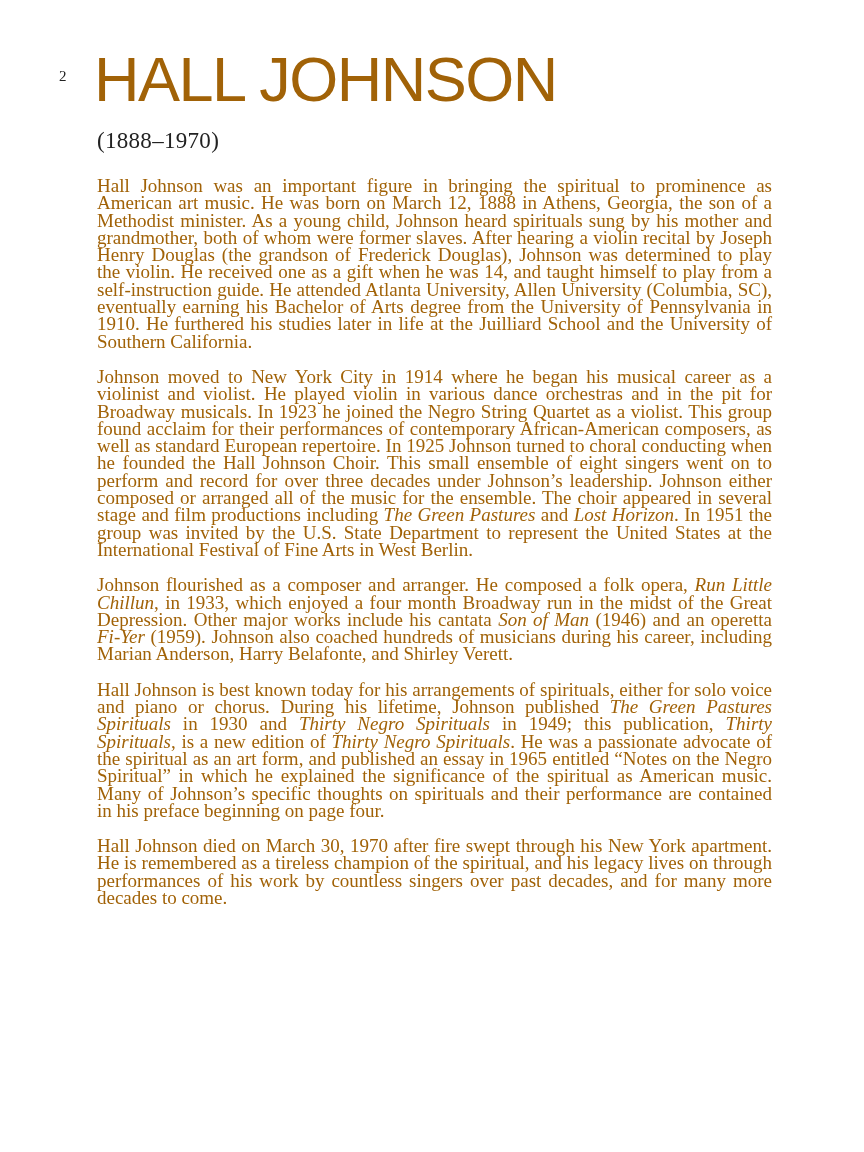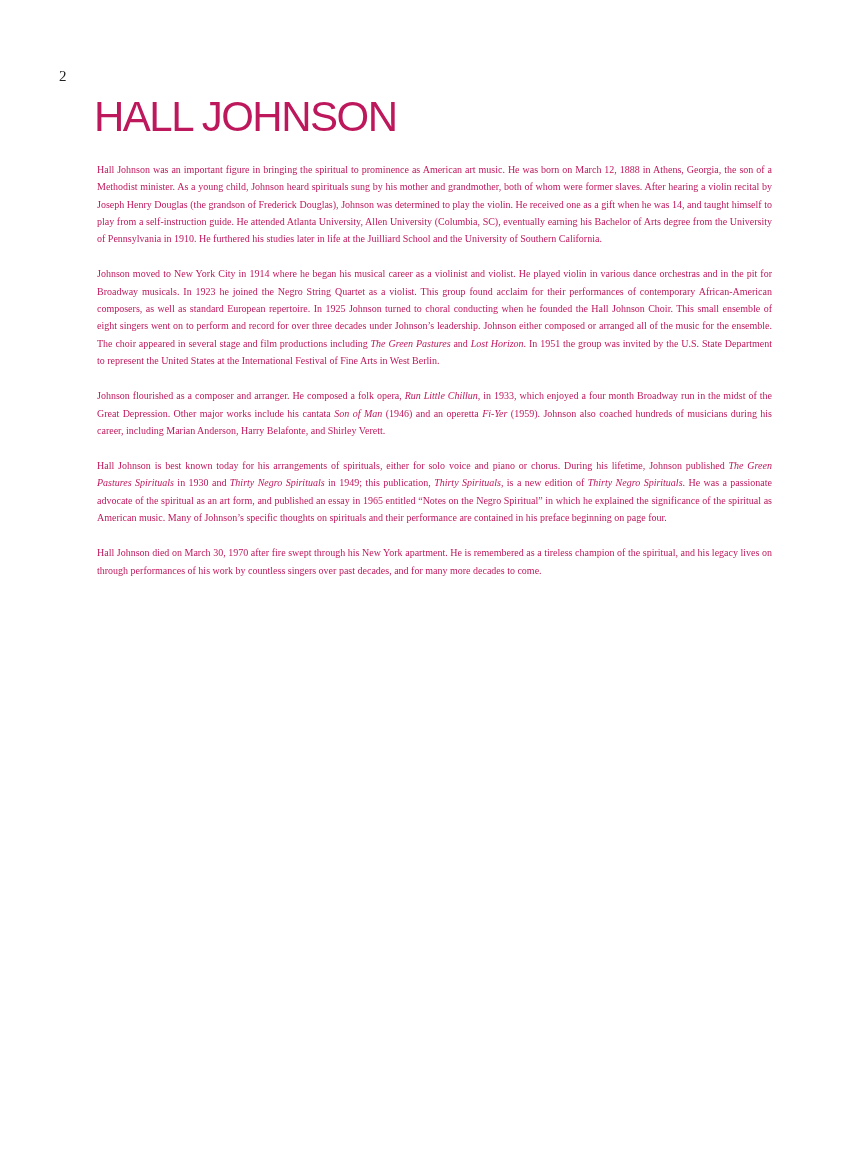--- a/index.html
+++ b/index.html
@@ -19,55 +19,56 @@
     font-size: 15px;
     color: #222222;
   }
   .content {
     position: absolute;
     left: 97px;
     top: 0;
     width: 675px;
   }
   .title {
-    margin: 96px 0 0 -3px;
+    margin: 48px 0 0 -3px;
     font-family: "Liberation Sans", sans-serif;
     font-weight: 400;
-    font-size: 42px;
+    font-size: 63px;
     line-height: 1.0;
     letter-spacing: -1.5px;
-    color: #be185d;
+    color: #a16207;
     white-space: nowrap;
   }
   .dates {
     margin-top: 17px;
     font-size: 23px;
     letter-spacing: 0.3px;
     color: #222222;
   }
   .body { margin-top: 23px; }
   .body p {
     margin: 0 0 18px 0;
-    font-size: 10px;
+    font-size: 19px;
     line-height: 17.3px;
     text-align: justify;
     text-justify: inter-word;
     hyphens: none;
-    color: #be185d;
+    color: #a16207;
   }
 </style>
 </head>
 <body>
 
 <div class="sheet">
   <div class="page-number">2</div>
 
   <div class="content">
     <h1 class="title">HALL JOHNSON</h1>
 
+    <div class="dates">(1888–1970)</div>
 
     <div class="body">
       <p><span>Hall Johnson was an important figure in bringing the spiritual to prominence as American art music. He was born on March 12, 1888 in Athens, Georgia, the son of a Methodist minister. As a young child, Johnson heard spirituals sung by his mother and grandmother, both of whom were former slaves. After hearing a violin recital by Joseph Henry Douglas (the grandson of Frederick Douglas), Johnson was determined to play the violin. He received one as a gift when he was 14, and taught himself to play from a self-instruction guide. He attended Atlanta University, Allen University (Columbia, SC), eventually earning his Bachelor of Arts degree from the University of Pennsylvania in 1910. He furthered his studies later in life at the Juilliard School and the University of Southern California.</span></p>
       <p><span>Johnson moved to New York City in 1914 where he began his musical career as a violinist and violist. He played violin in various dance orchestras and in the pit for Broadway musicals. In 1923 he joined the Negro String Quartet as a violist. This group found acclaim for their performances of contemporary African-American composers, as well as standard European repertoire. In 1925 Johnson turned to choral conducting when he founded the Hall Johnson Choir. This small ensemble of eight singers went on to perform and record for over three decades under Johnson’s leadership. Johnson either composed or arranged all of the music for the ensemble. The choir appeared in several stage and film productions including </span><i>The Green Pastures</i><span> and </span><i>Lost Horizon</i><span>. In 1951 the group was invited by the U.S. State Department to represent the United States at the International Festival of Fine Arts in West Berlin.</span></p>
       <p><span>Johnson flourished as a composer and arranger. He composed a folk opera, </span><i>Run Little Chillun</i><span>, in 1933, which enjoyed a four month Broadway run in the midst of the Great Depression. Other major works include his cantata </span><i>Son of Man</i><span> (1946) and an operetta </span><i>Fi-Yer</i><span> (1959). Johnson also coached hundreds of musicians during his career, including Marian Anderson, Harry Belafonte, and Shirley Verett.</span></p>
       <p><span>Hall Johnson is best known today for his arrangements of spirituals, either for solo voice and piano or chorus. During his lifetime, Johnson published </span><i>The Green Pastures Spirituals</i><span> in 1930 and </span><i>Thirty Negro Spirituals</i><span> in 1949; this publication, </span><i>Thirty Spirituals</i><span>, is a new edition of </span><i>Thirty Negro Spirituals</i><span>. He was a passionate advocate of the spiritual as an art form, and published an essay in 1965 entitled “Notes on the Negro Spiritual” in which he explained the significance of the spiritual as American music. Many of Johnson’s specific thoughts on spirituals and their performance are contained in his preface beginning on page four.</span></p>
       <p><span>Hall Johnson died on March 30, 1970 after fire swept through his New York apartment. He is remembered as a tireless champion of the spiritual, and his legacy lives on through performances of his work by countless singers over past decades, and for many more decades to come.</span></p>
     </div>
   </div>
 </div>

